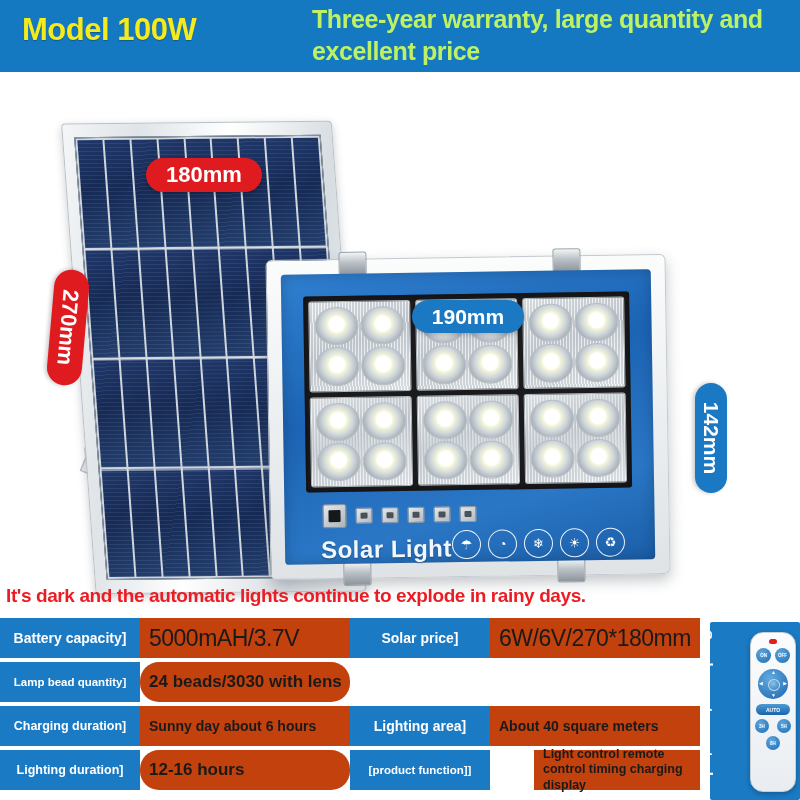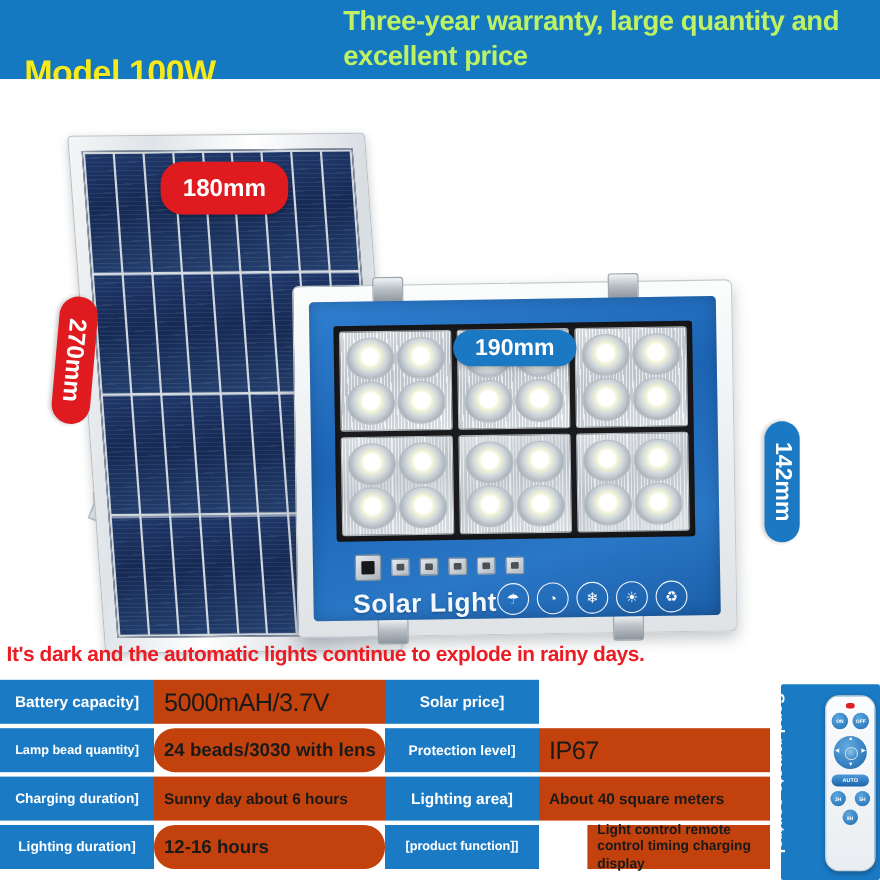--- a/index.html
+++ b/index.html
@@ -13,21 +13,20 @@
   
   .header{
     position:absolute;left:0;top:0;width:800px;height:72px;
     background:#1479c0;
   }
   .header-model{
     position:absolute;left:22px;top:12px;width:250px;
     color:#f5ea1e;font-weight:bold;font-size:31px;letter-spacing:-0.5px;
     text-shadow:0 1px 1px rgba(0,0,0,.25);
     white-space:nowrap;
-    margin-top:36px;
   }
   .header-tag{
     position:absolute;left:296px;top:4px;width:490px;
     color:#bef264;font-weight:bold;font-size:25px;line-height:1.26;
     letter-spacing:-0.4px;
     margin-left:16px;
   }
 
   
   .stage{position:absolute;left:0;top:72px;width:800px;height:510px;background:#fff;}
@@ -131,21 +130,21 @@
   .pill{
     position:absolute;
     color:#fff;font-weight:bold;border-radius:20px;
     display:flex;align-items:center;justify-content:center;
     white-space:nowrap;
     box-shadow:0 2px 4px rgba(0,0,0,.22);
   }
   .pill.red{background:#e01b20;}
   .pill.blue{background:#1b78c2;}
 
-  #pill-180{left:146px;top:75px;width:116px;height:48px;font-size:22px;}
+  #pill-180{left:146px;top:86px;width:116px;height:34px;font-size:22px;}
   #pill-270{left:10px;top:238px;width:116px;height:35px;font-size:22px;
             transform:rotate(95deg);transform-origin:50% 50%;}
   #pill-190{left:412px;top:228px;width:112px;height:33px;font-size:21px;}
   #pill-142{left:656px;top:350px;width:110px;height:32px;font-size:21px;
             transform:rotate(90deg);transform-origin:50% 50%;}
 
   
   .tagline{
     position:absolute;left:6px;top:585px;width:700px;
     color:#ec1c24;font-weight:bold;font-size:19px;letter-spacing:-0.4px;
@@ -375,31 +374,28 @@
 
   <div class="spec">
 
     <div class="spec-row">
       <div class="spec-col">
         <div class="spec-label lbl-lg">Battery capacity]</div>
         <div class="spec-value val-xl">5000mAH/3.7V</div>
       </div>
       <div class="spec-col">
         <div class="spec-label lbl-lg">Solar price]</div>
+        <div class="spec-value val-xl">6W/6V/270*180mm</div>
       </div>
     </div>
 
     <div class="spec-row">
       <div class="spec-col">
         <div class="spec-label lbl-sm">Lamp bead quantity]</div>
         <div class="spec-value val-lg">24 beads/3030 with lens</div>
-      </div>
-      <div class="spec-col">
-        <div class="spec-label lbl-md">Protection level]</div>
-        <div class="spec-value val-xl">IP67</div>
       </div>
     </div>
 
     <div class="spec-row">
       <div class="spec-col">
         <div class="spec-label lbl-md">Charging duration]</div>
         <div class="spec-value val-md">Sunny day about 6 hours</div>
       </div>
       <div class="spec-col">
         <div class="spec-label lbl-lg">Lighting area]</div>

